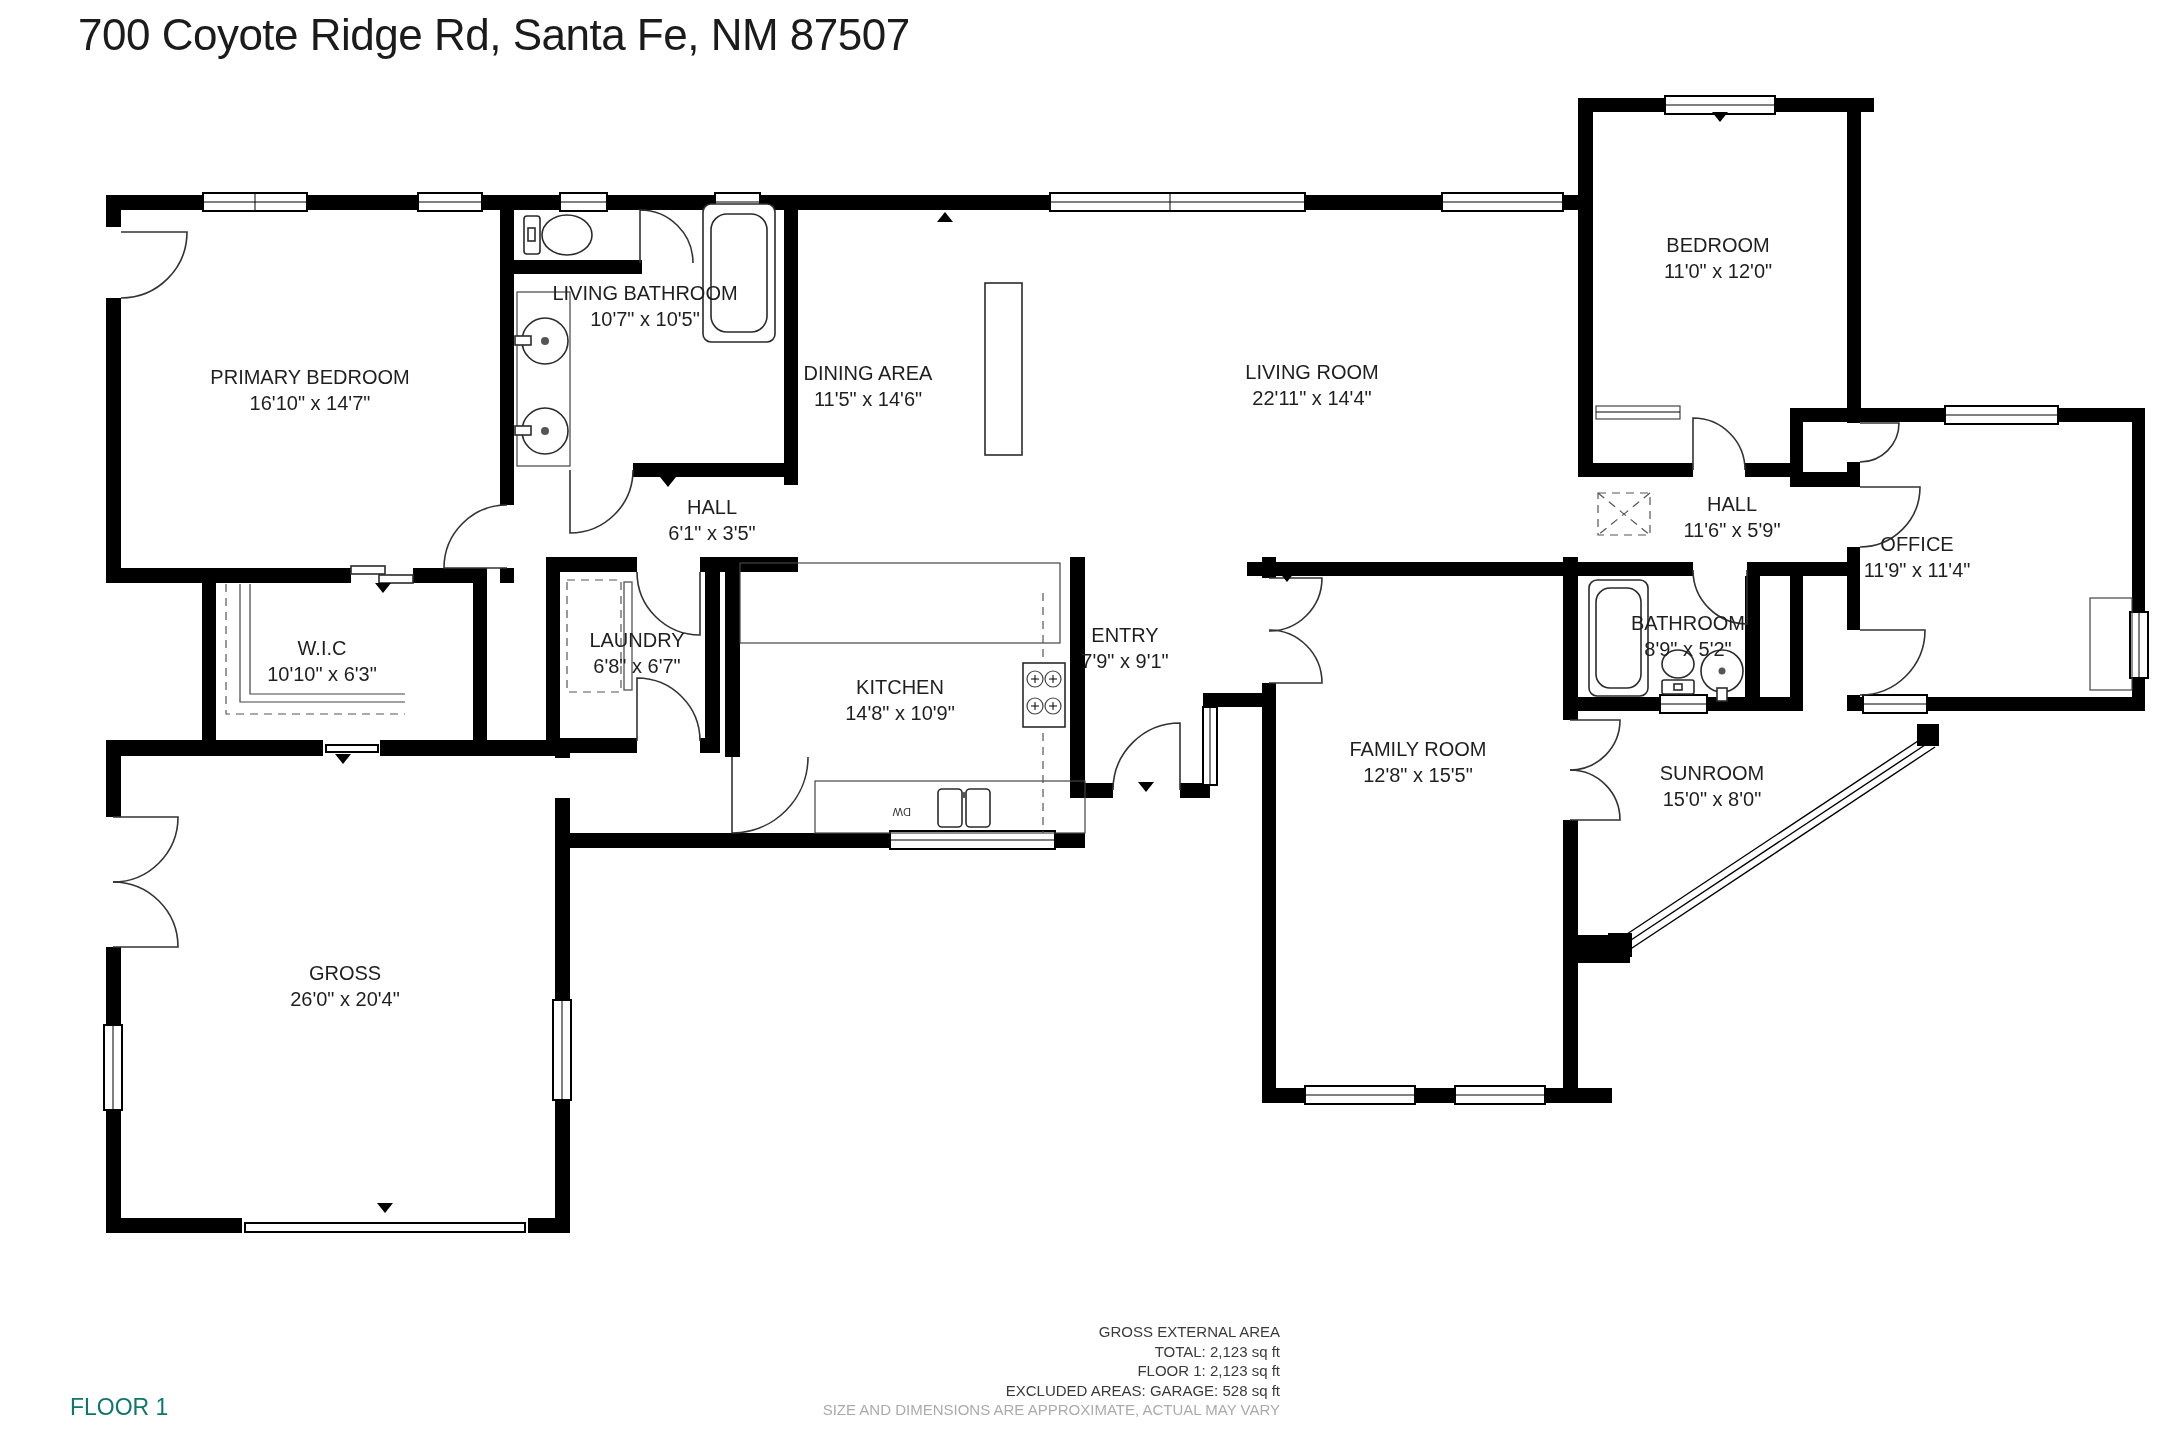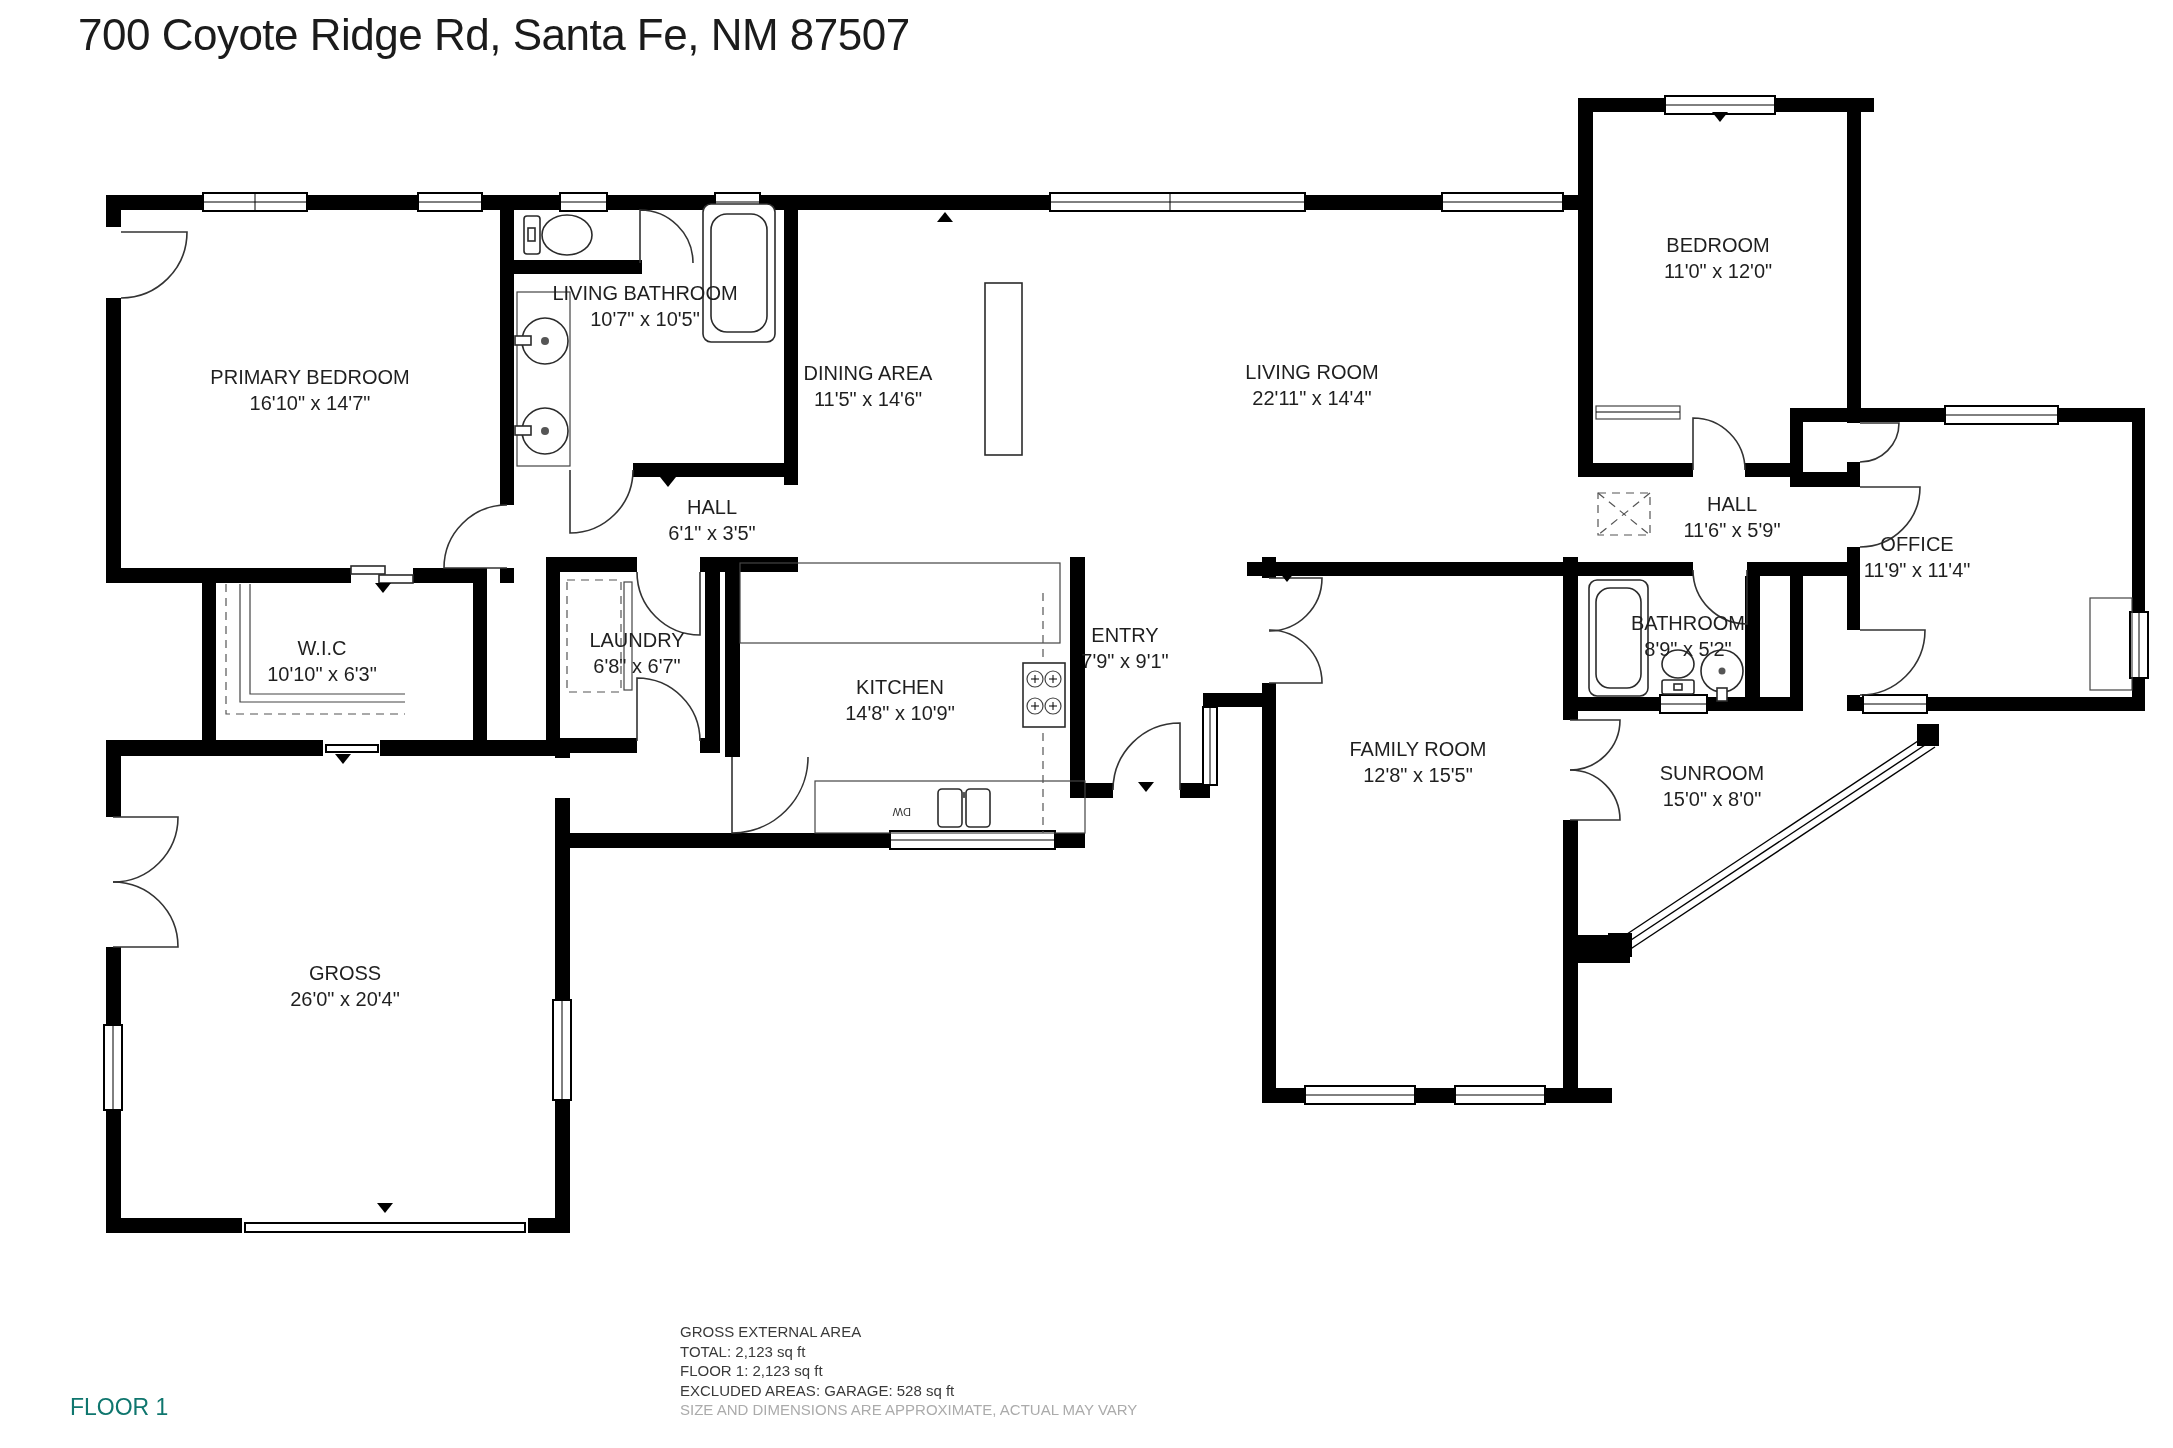--- a/index.html
+++ b/index.html
@@ -4,21 +4,21 @@
 <style>
   html,body{margin:0;padding:0;background:#ffffff;}
   #page{position:relative;width:2173px;height:1448px;background:#fff;overflow:hidden;
         font-family:"Liberation Sans",sans-serif;margin-left:40px;}
   #plan-svg{position:absolute;left:0;top:0;}
   #page-title{position:absolute;left:38px;top:10px;font-size:44px;font-weight:400;
         color:#1b1b1b;letter-spacing:-0.5px;white-space:nowrap;}
   .room-label{position:absolute;transform:translate(-50%,-50%);text-align:center;
         color:#1f1f1f;font-size:20px;line-height:26px;white-space:nowrap;}
   .room-label .dims{display:block;}
-  #footer-block{position:absolute;left:640px;top:1322px;width:600px;text-align:left;
+  #footer-block{position:absolute;left:640px;top:1322px;width:600px;text-align:right;
         color:#3a3a3a;font-size:15px;line-height:19.5px;}
   #footer-block .muted{color:#ababab;}
   #floor-label{position:absolute;left:30px;top:1394px;color:#0f766e;font-size:23px;}
   .wall{fill:#000;}
   .opening{fill:#fff;}
   .win{fill:#fff;stroke:#000;stroke-width:2;}
   .winline{stroke:#000;stroke-width:1;}
   .door{fill:none;stroke:#333;stroke-width:1.6;}
   .fix{fill:#fff;stroke:#2b2b2b;stroke-width:1.6;}
   .thin{fill:none;stroke:#444;stroke-width:1.2;}

